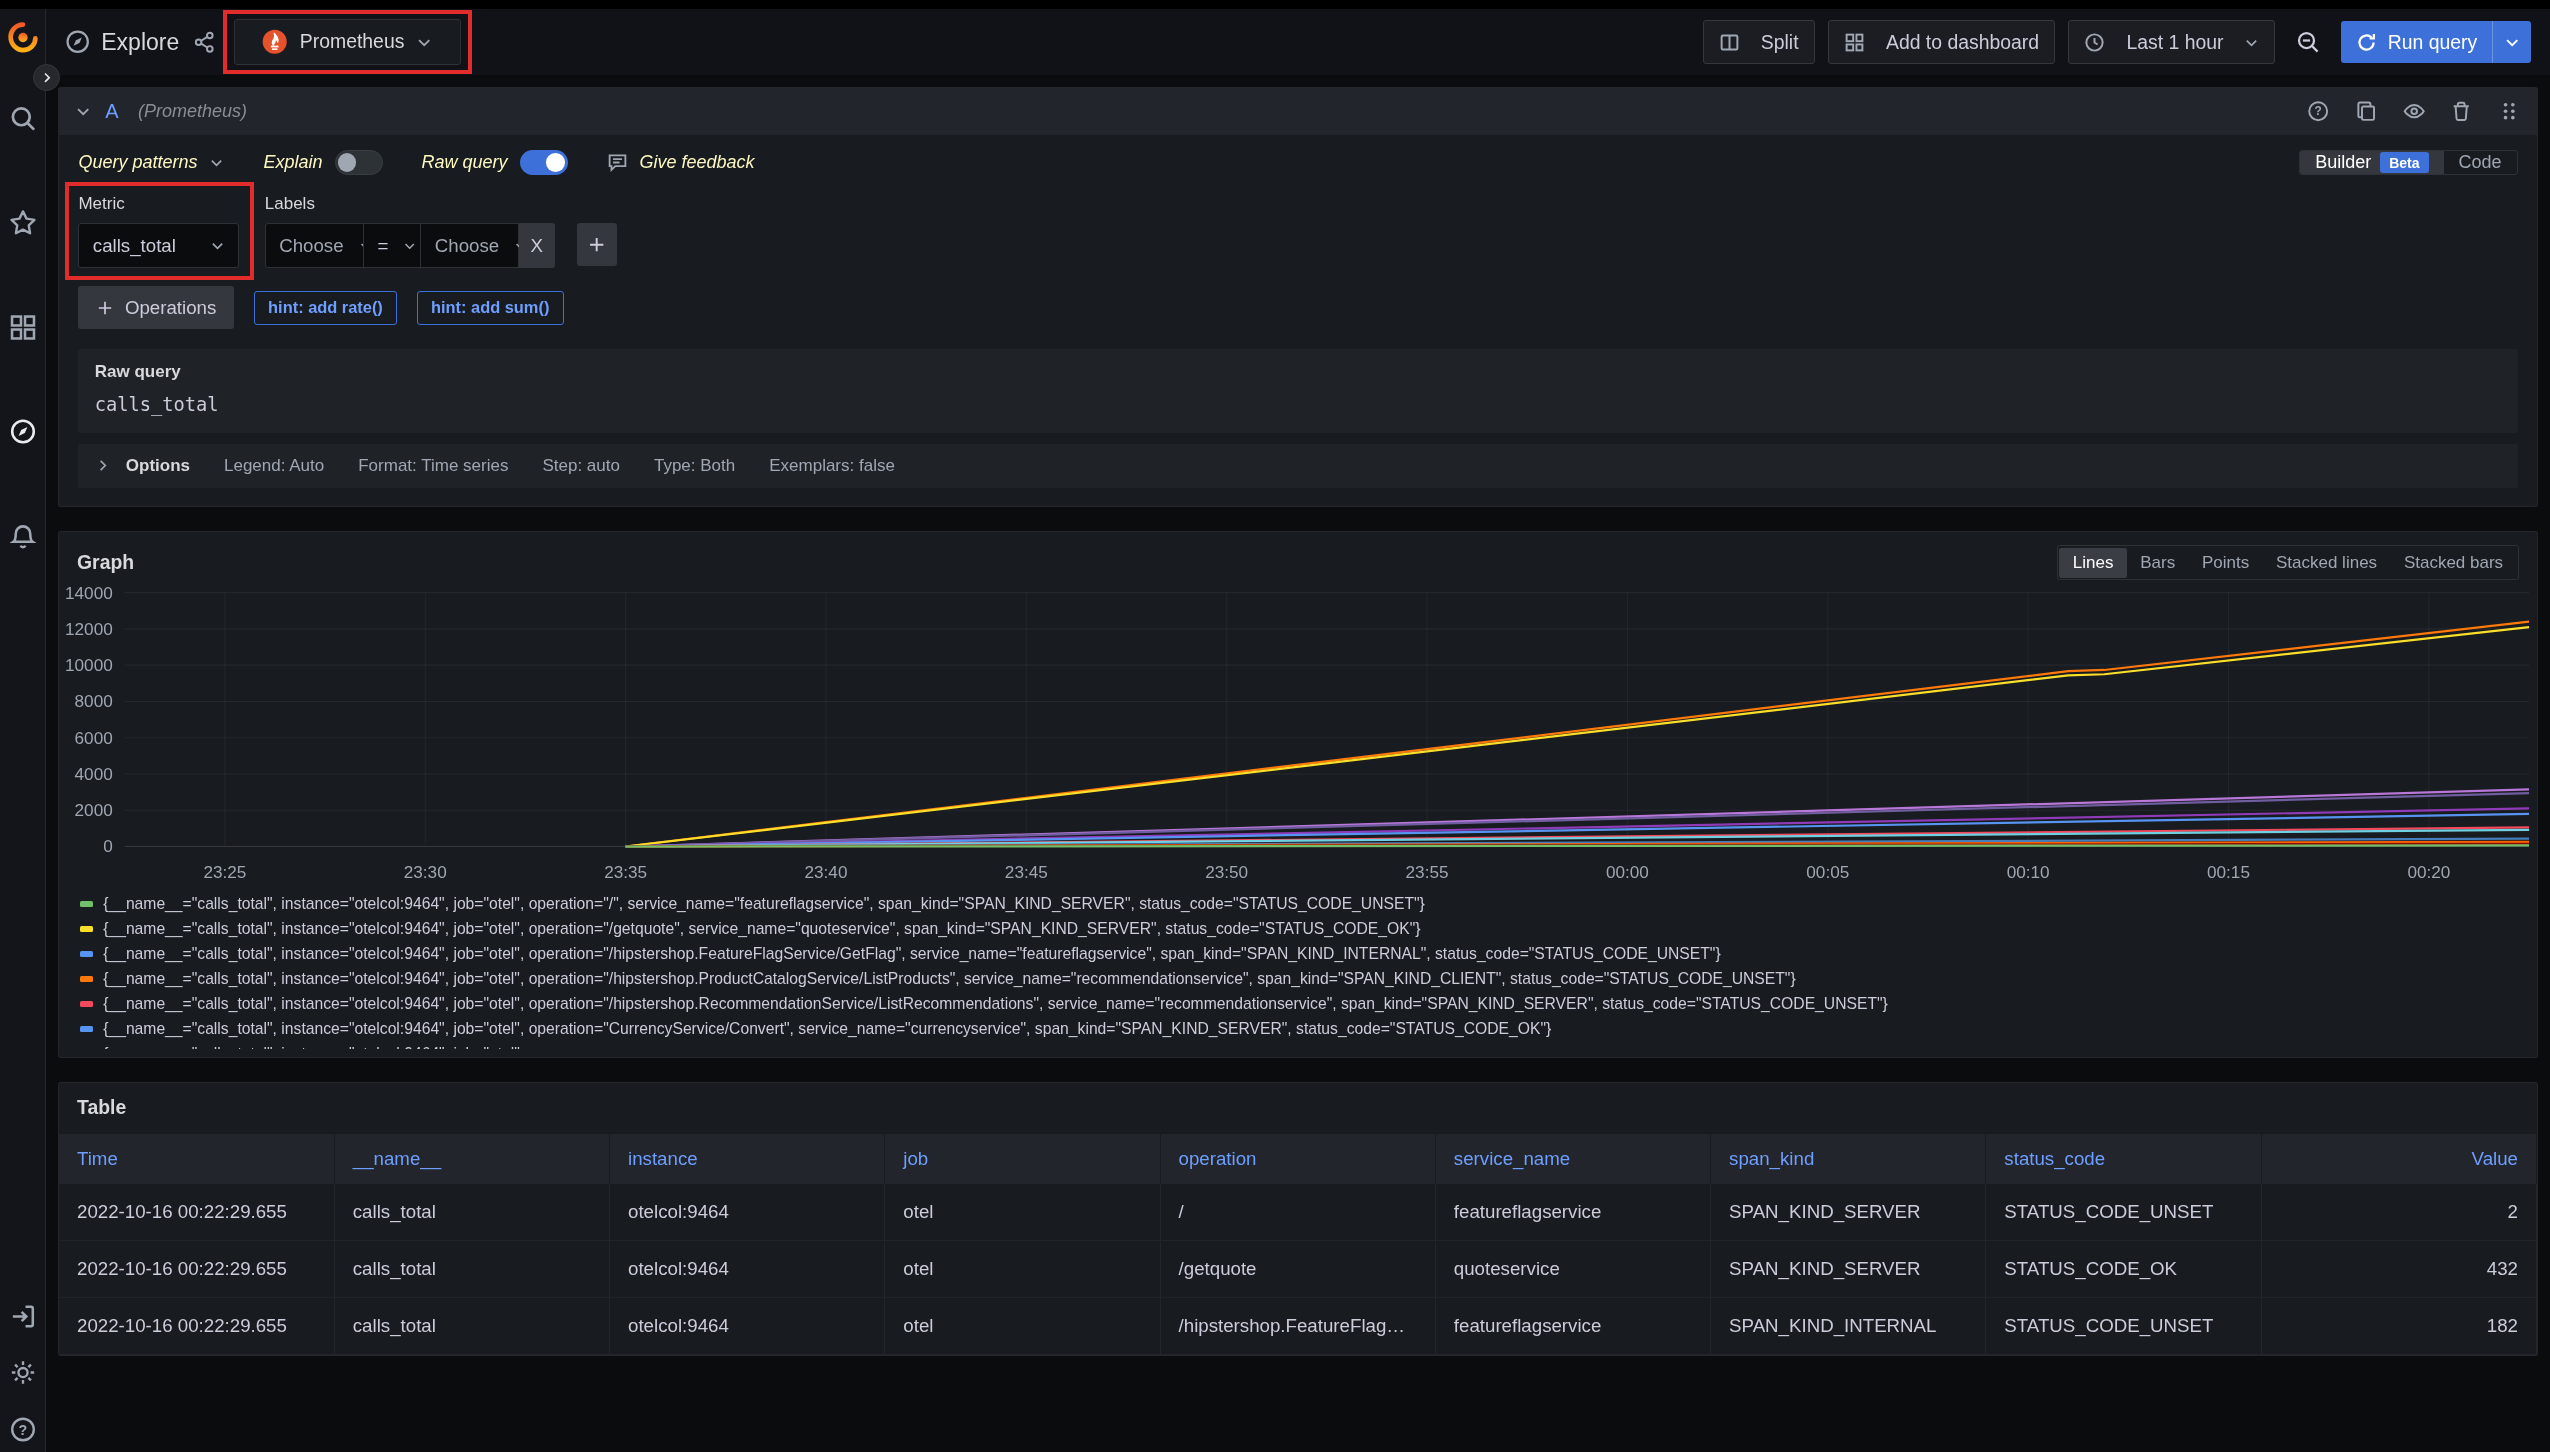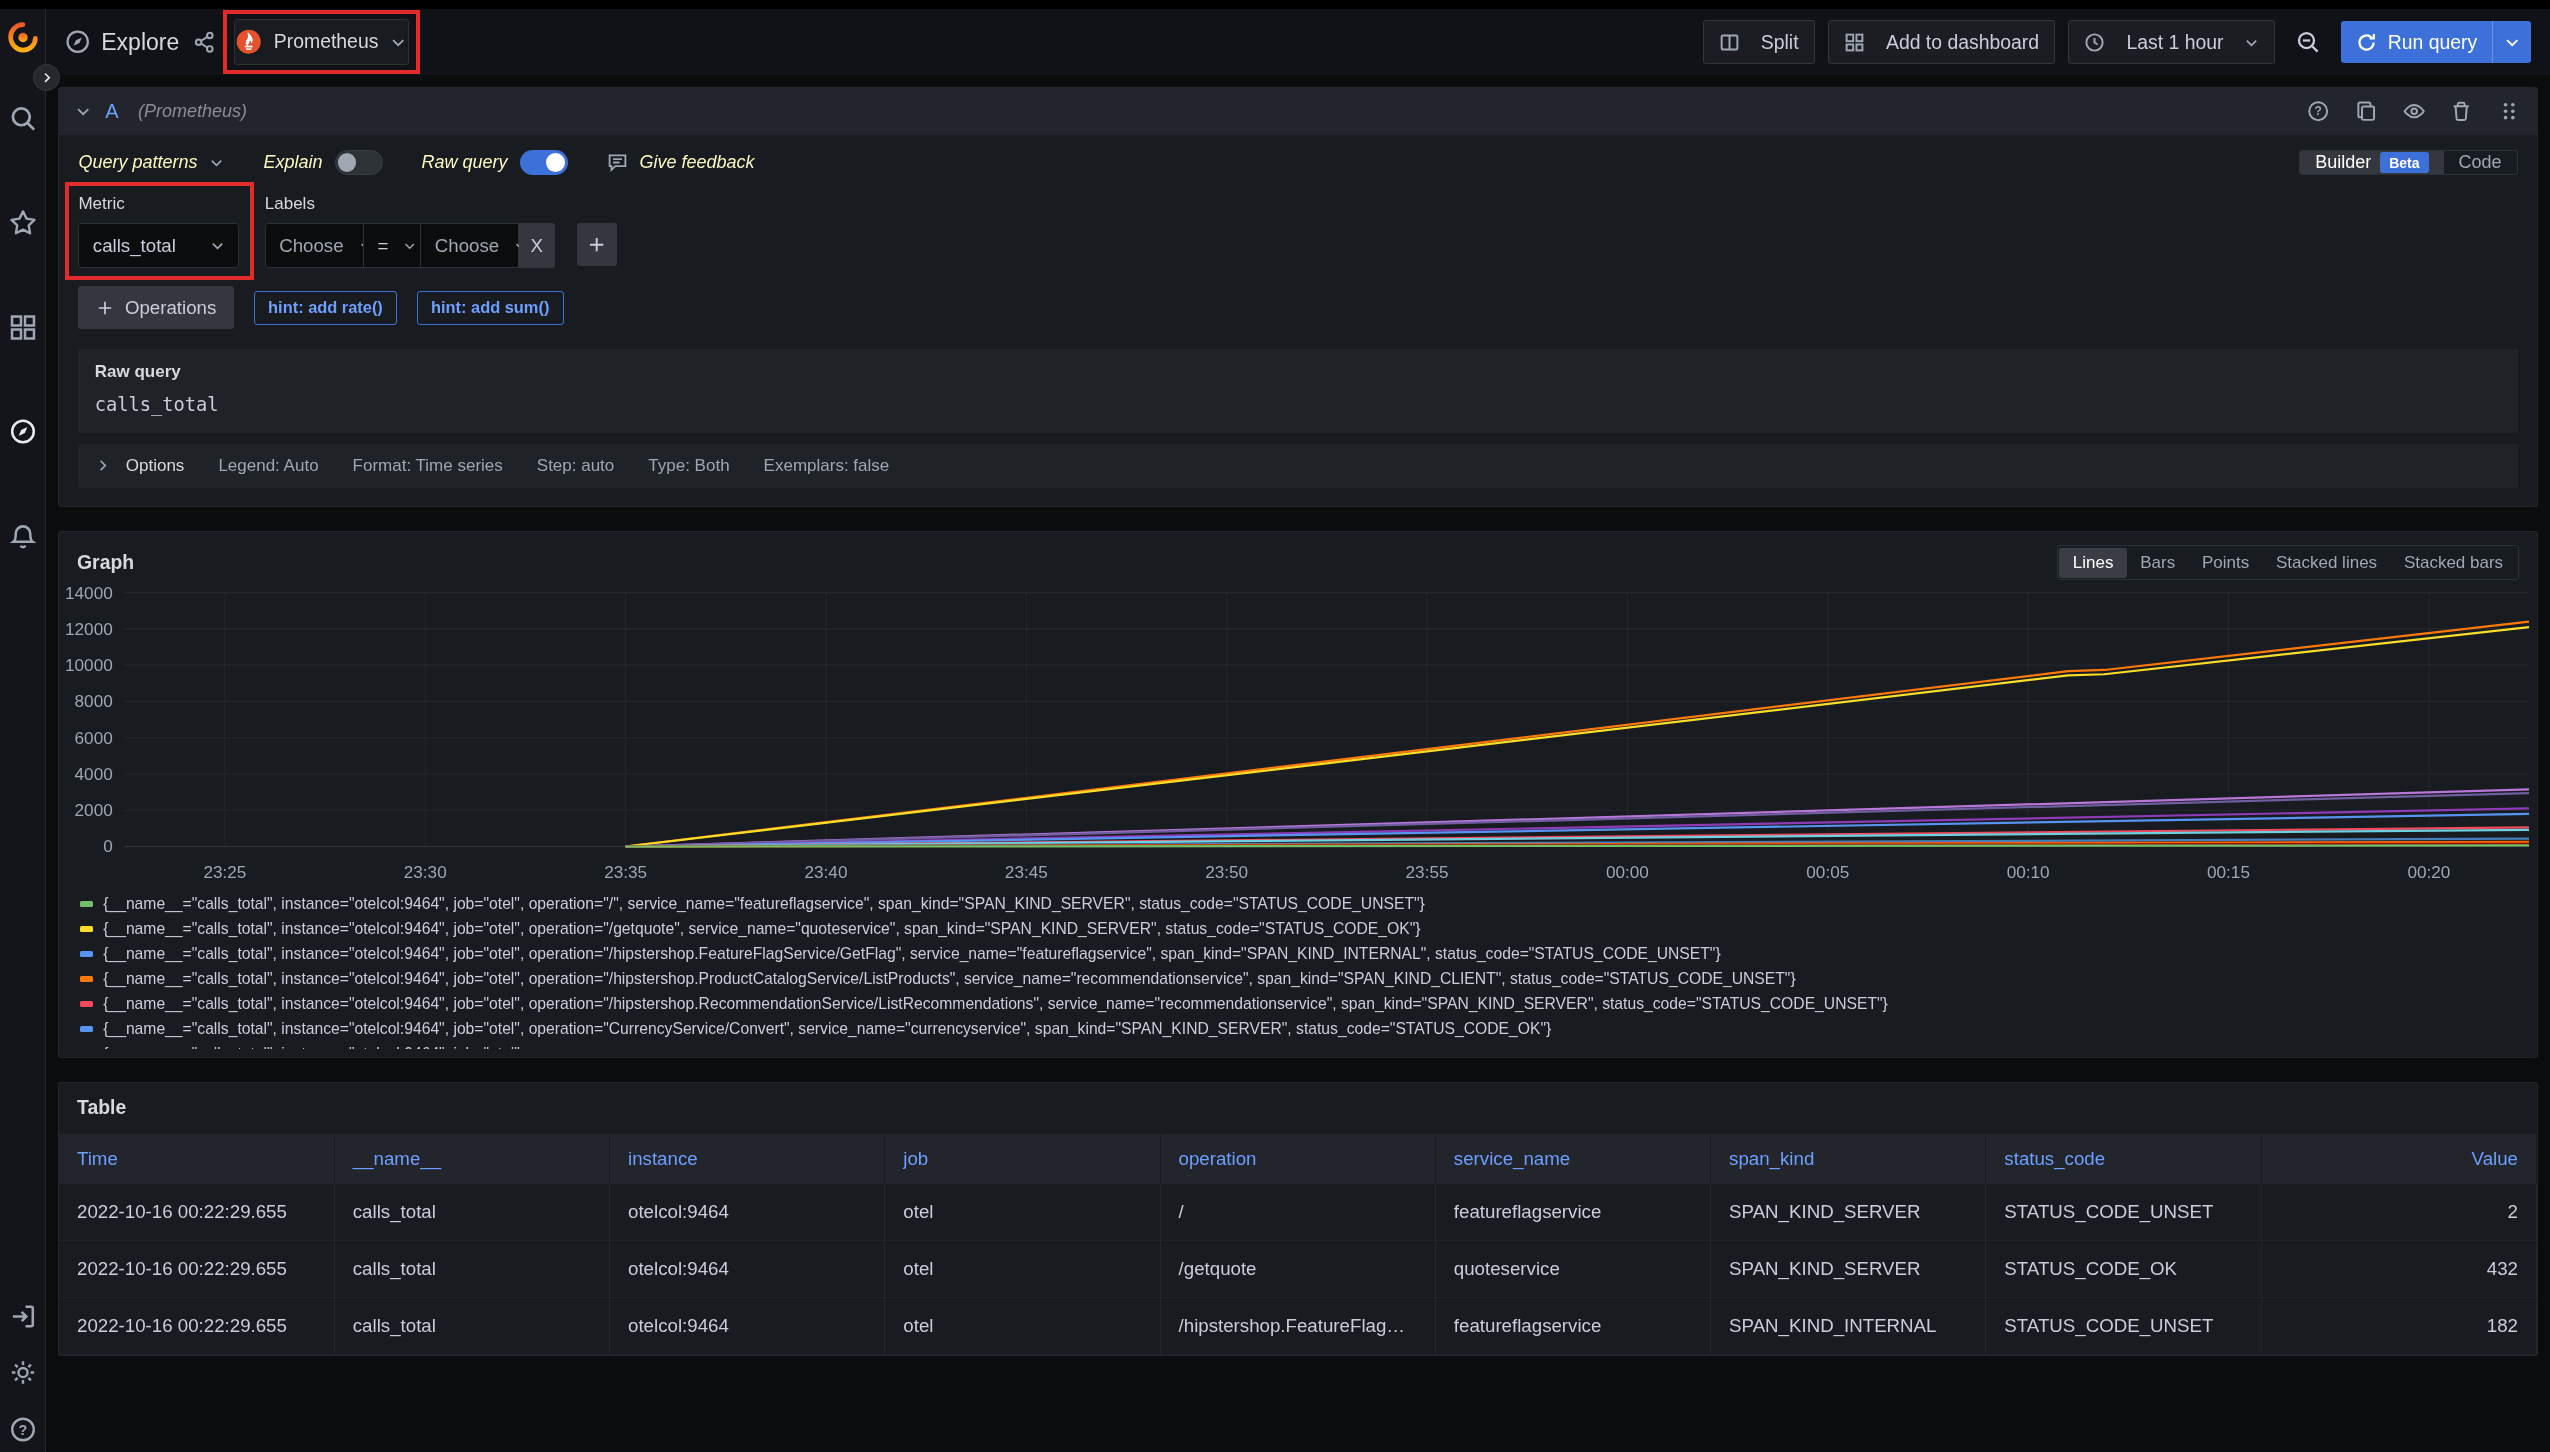--- a/index.html
+++ b/index.html
@@ -13,21 +13,21 @@
   .sidebar { position:absolute; top:9px; left:0; bottom:0; width:46px; background:#14151a;
     border-right:0.7px solid #26282e; z-index:4; }
   .sidebar .sb { position:absolute; left:50%; transform:translateX(-50%); width:27px; height:27px; color:#9fa7b3; cursor:pointer; }
   .expand-btn { position:absolute; top:64px; left:33px; width:27px; height:27px; border-radius:50%;
     background:#26282e; border:0.7px solid #34373d; display:flex; align-items:center; justify-content:center;
     color:#e3e4e8; z-index:6; cursor:pointer; }
   .header { position:absolute; left:46px; top:9px; right:0; height:66px; background:#111217;
     display:flex; align-items:center; padding:0 19.4px; z-index:3; }
   .app-title { font-size:23px; font-weight:500; color:#d8d9dd; margin:0 13.4px 0 10.5px; }
   .ds-picker { position:relative; display:flex; align-items:center; gap:12px; background:#181b1f;
-    border:0.7px solid #2c3235; border-radius:3px; padding:9px 1px; margin-left:19.4px; cursor:pointer;text-align:right; }
+    border:0.7px solid #2c3235; border-radius:3px; padding:9px 27px; margin-left:19.4px; cursor:pointer;text-align:right; }
   .ds-picker .ds-label { font-size:19.4px; color:#d8d9dd; }
   .red-box { position:absolute; border:4.5px solid #e22c2c; pointer-events:none; z-index:9; }
   .hdr-right { margin-left:auto; display:flex; align-items:center; gap:13.4px; }
   .toolbar-btn { display:flex; align-items:center; gap:21px; padding:9.7px 15px; background:#1b1d22;
     border:0.7px solid #34373d; border-radius:3px; font-size:19.4px; font-weight:500; color:#ccccdc; cursor:pointer; }
   .icon-btn { padding:7.5px; background:transparent; border:none; color:#ccccdc; cursor:pointer; }
   .run-btn { display:flex; align-items:stretch; background:#3d71d9; border-radius:3px; color:#fff; cursor:pointer; }
   .run-btn .run-main { display:flex; align-items:center; gap:10.5px; padding:9.7px 15px; font-size:19.4px; font-weight:500; }
   .run-btn .run-caret { display:flex; align-items:center; padding:0 10.5px; border-left:0.7px solid rgba(255,255,255,.25); }
 
@@ -73,21 +73,21 @@
   .ops { display:flex; align-items:center; gap:19.4px; margin-bottom:19.4px; }
   .gray-btn { display:flex; align-items:center; gap:10.5px; background:#34373d; border:none; border-radius:3px;
     padding:10.5px 18px; font-size:18.7px; font-weight:500; color:#ccccdc; cursor:pointer; }
   .hint-btn { background:transparent; border:0.7px solid #3d71d9; color:#6e9fff; border-radius:3px;
     padding:6.7px 13.4px; font-size:16.4px; font-weight:700; cursor:pointer; }
 
   .rawbox { background:#1f2227; border-radius:1.5px; padding:13.4px 16.4px 18px; margin-bottom:10.5px; }
   .rawbox .raw-label { font-size:17px; font-weight:700; color:#d8d9dd; margin-bottom:12px; }
   .rawbox .raw-value { font-family:"DejaVu Sans Mono","Liberation Mono",monospace; font-size:18.7px; color:#ccccdc; }
   .optsrow { background:#1f2227; border-radius:1.5px; padding:12px 16.4px; display:flex; align-items:center; gap:34px; font-size:17px; cursor:pointer; }
-  .optsrow .opts-label { font-weight:400; color:#d8d9dd; margin-left:-18px; }
+  .optsrow .opts-label { font-weight:700; color:#d8d9dd; margin-left:-18px; }
   .optsrow .meta { color:#9fa7b3; }
   .qactions { display:flex; gap:15px; margin-top:16.4px; }
 
   
   .panel-hd { display:flex; align-items:center; padding:13.4px 18px 4.5px; }
   .panel-title { font-size:19.4px; font-weight:600; color:#d8d9dd; }
   .mode-group { margin-left:auto; display:flex; border:0.7px solid #2c3235; border-radius:2.2px; padding:1.5px; }
   .mode { padding:5.2px 13.4px; font-size:17px; font-weight:500; color:#9fa7b3; border-radius:2.2px; cursor:pointer; }
   .mode.active { background:#3a3d44; color:#fff; }
   .warning-row { display:flex; align-items:center; justify-content:center; gap:10.5px; font-size:20px; color:#ccccdc; margin:10.5px 0 3px; }

